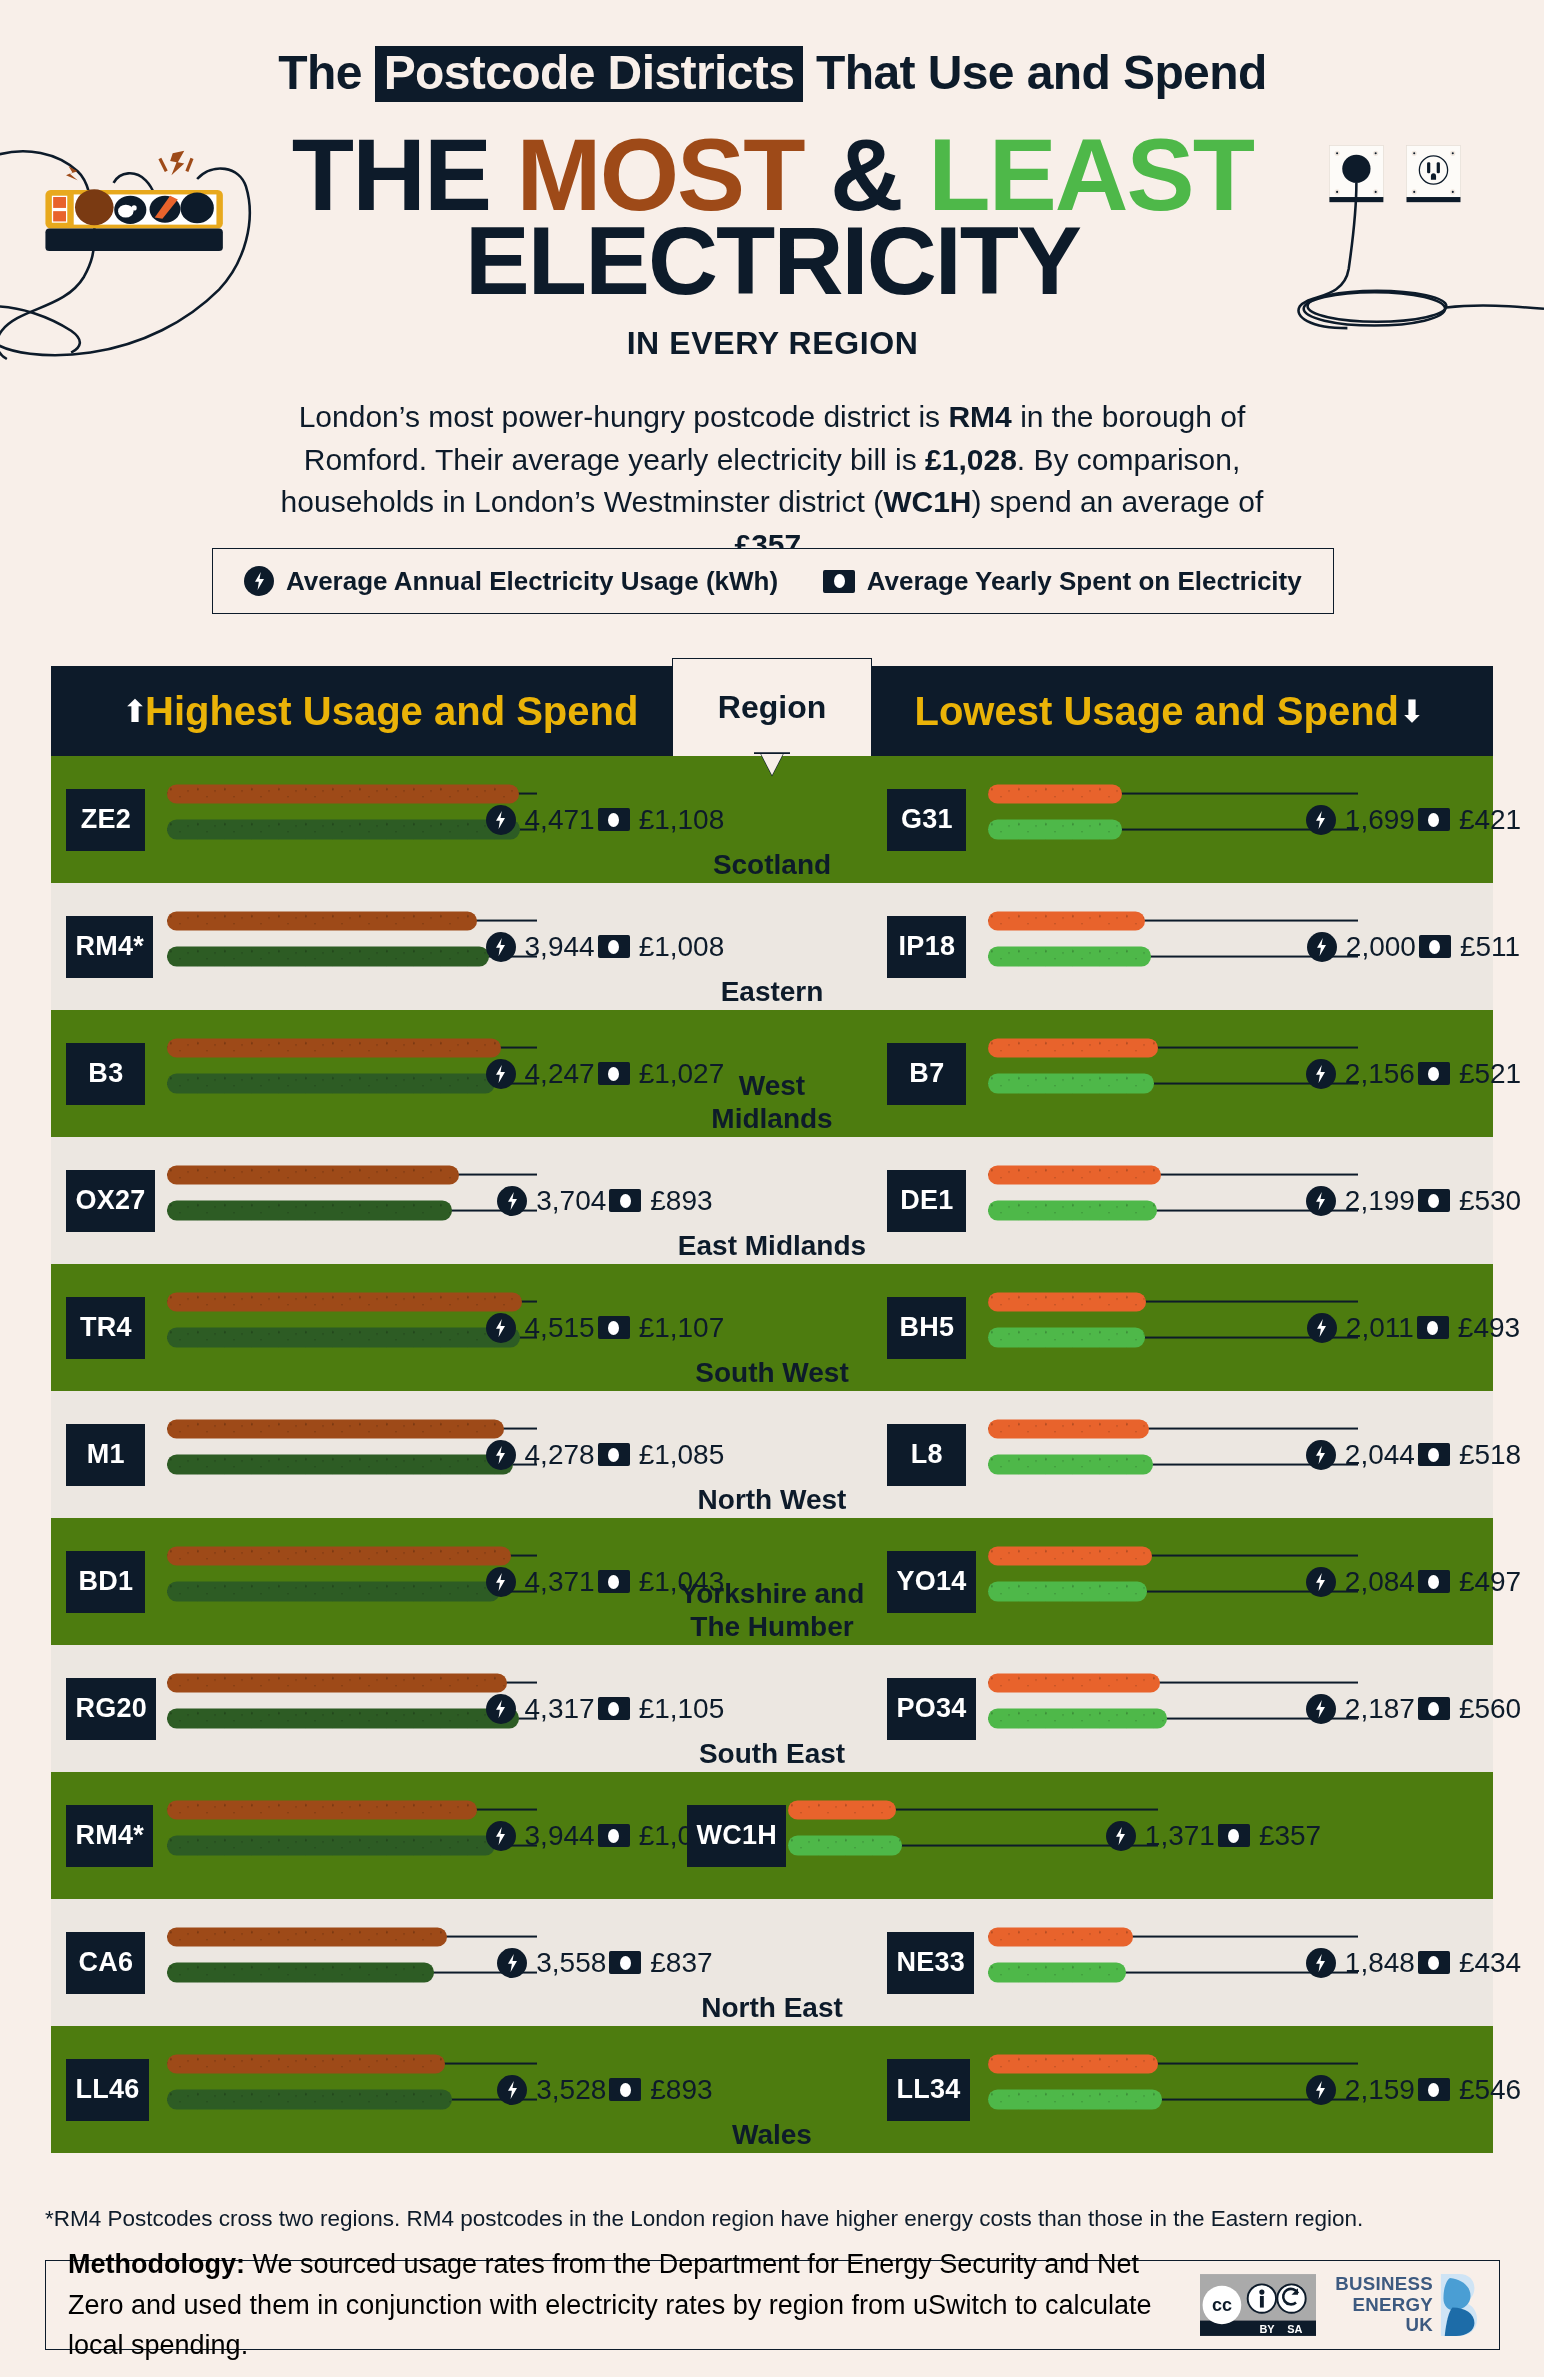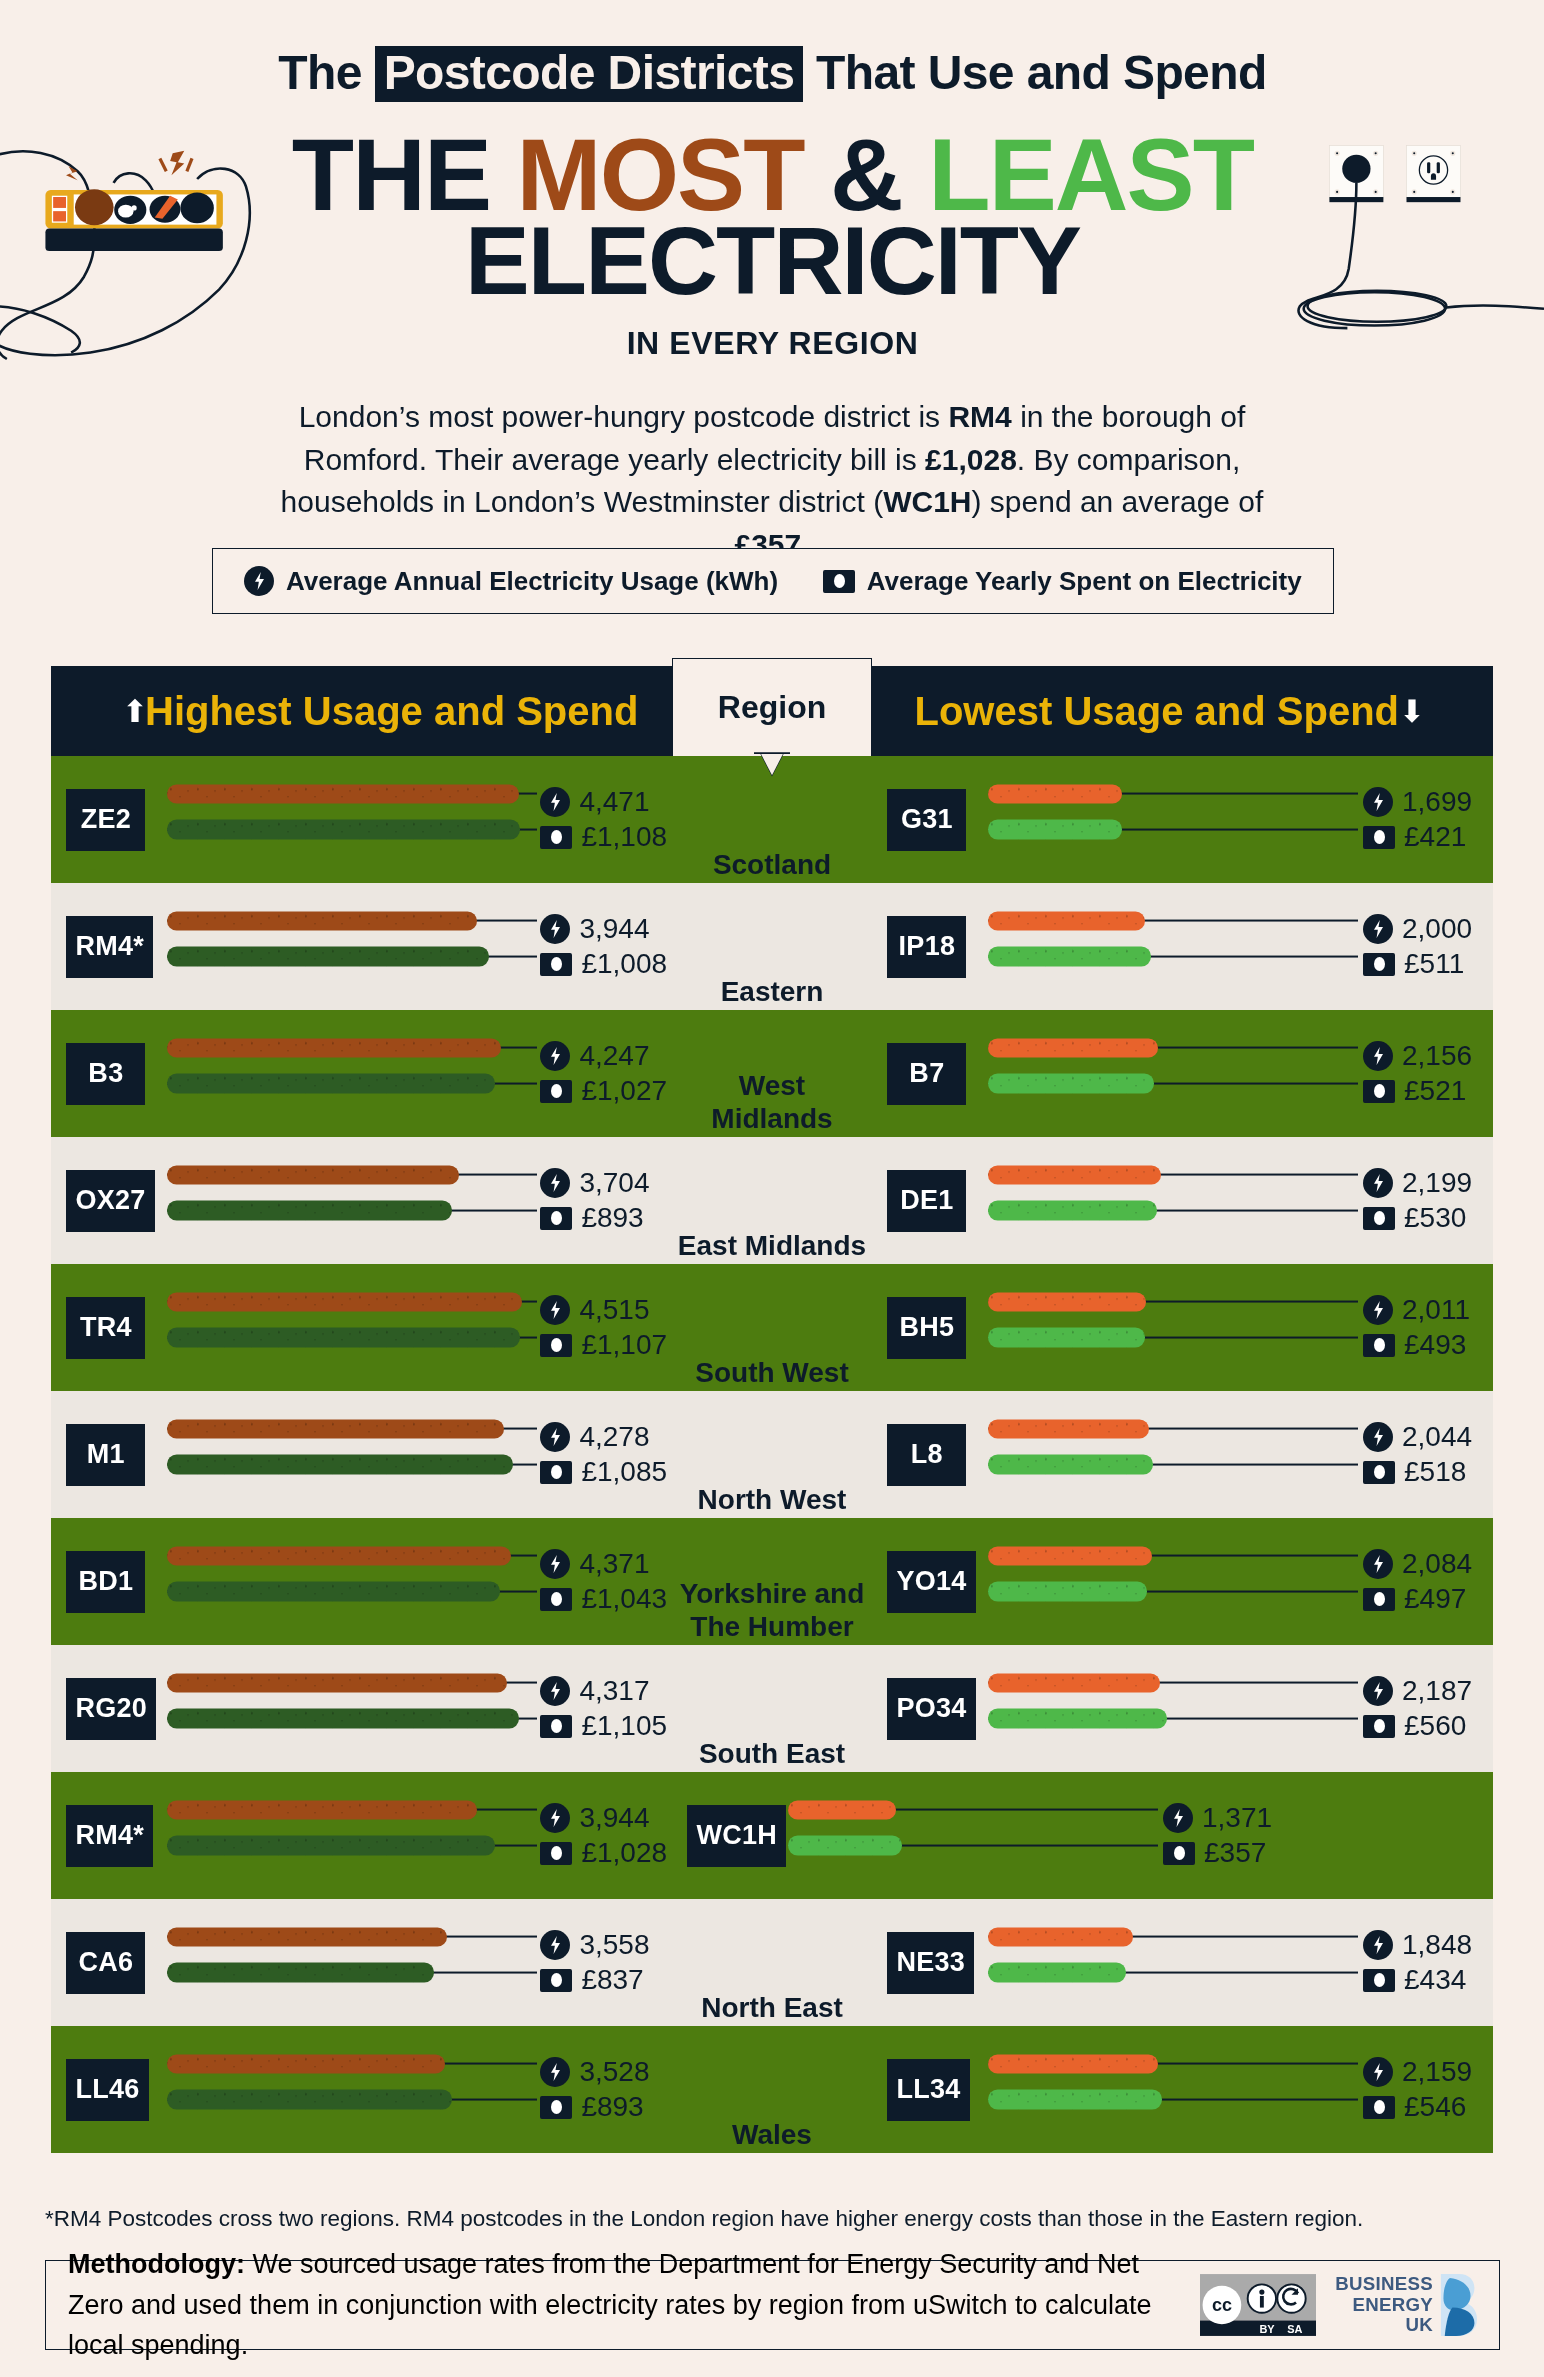--- a/index.html
+++ b/index.html
@@ -145,24 +145,24 @@
     background-image:
       radial-gradient(circle at 3.9px 4.5px, rgba(0,0,0,.22) 1px, transparent 1.2px),
       radial-gradient(circle at 13px 12.2px, rgba(0,0,0,.18) 0.9px, transparent 1px),
       radial-gradient(circle at 21px 6.4px, rgba(0,0,0,.18) 1px, transparent 1.1px);
     background-size:27px 16.7px;
   }
 
   
   .vals{
     position:absolute;top:50%;transform:translateY(-50%);
-    width:129px;height:72px;display:flex;flex-direction:column;justify-content:center;gap:3px;
+    width:129px;height:72px;display:flex;flex-direction:row;justify-content:center;gap:3px;
   }
   .side.left .vals{right:2.6px;}
-  .side.right .vals{right:1px;}
+  .side.right .vals{right:15px;}
   .valline{display:flex;align-items:center;gap:9px;}
   .valtxt{font-size:28px;font-weight:normal;color:#0d1b2a;white-space:nowrap;}
 
   
   .footnote{
     position:absolute;top:2206px;left:45px;width:1455px;
     font-size:22.5px;color:#0d1b2a;
   }
   .method{
     position:absolute;top:2260px;left:45px;width:1455px;height:90px;

